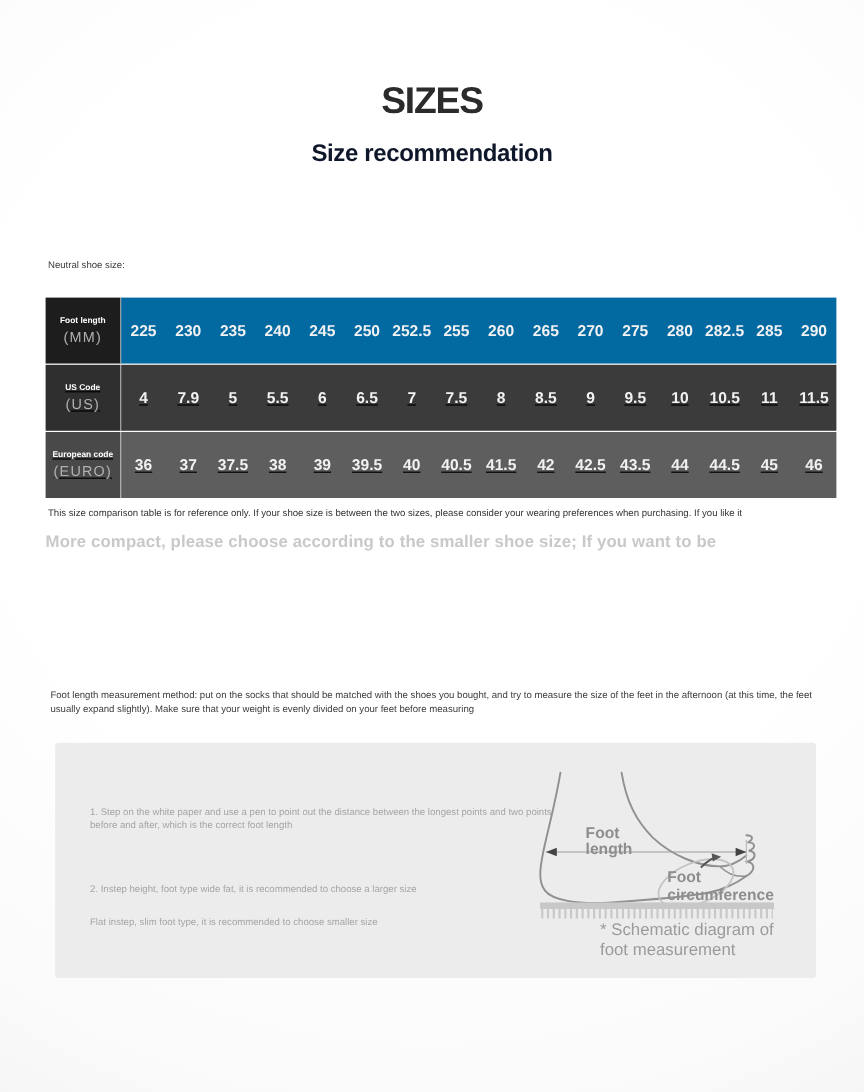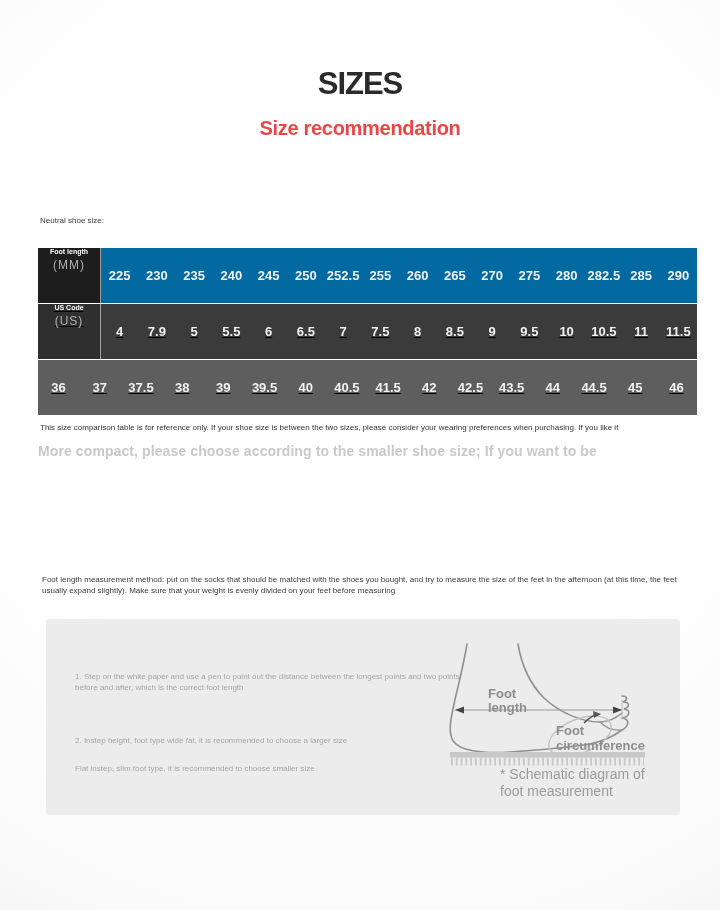--- a/index.html
+++ b/index.html
@@ -8,30 +8,30 @@
     font-family:"Liberation Sans","DejaVu Sans",sans-serif;
     background:radial-gradient(115% 85% at 50% 38%, #ffffff 45%, #fafafa 75%, #f1f1f1 100%);
   }
   .abs{position:absolute;}
   .page-title{
     top:66px;left:0;width:720px;text-align:center;
     font-size:31px;font-weight:bold;color:#2b2b2b;letter-spacing:-1px;
   }
   .page-subtitle{
     top:117px;left:0;width:720px;text-align:center;
-    font-size:20px;font-weight:bold;color:#ef4444;letter-spacing:-0.3px;
+    font-size:20px;font-weight:bold;color:#0f172a;letter-spacing:-0.3px;
   }
   .neutral-label{left:40px;top:216px;font-size:8px;color:#3c3c3c;}
   
   .size-table{left:38px;top:248px;width:659px;display:flex;flex-direction:column;}
   .trow{display:flex;height:55px;}
   .trow + .trow{border-top:1px solid rgba(255,255,255,0.18);text-decoration:underline;}
   .tlabel{
     flex:0 0 62px;width:62px;display:flex;flex-direction:column;
-    align-items:center;justify-content:flex-start;
+    align-items:center;justify-content:center;
     border-right:1px solid rgba(255,255,255,0.55);
   }
   .tlabel-name{font-size:7px;font-weight:bold;color:#ffffff;white-space:nowrap;}
   .tlabel-unit{font-size:12px;color:#b0b0b0;letter-spacing:1px;margin-top:3px;}
   .tvals{flex:1;display:flex;}
   .tcell{flex:1;display:flex;align-items:center;justify-content:center;
     color:#f2f2f2;font-size:13px;font-weight:bold;white-space:nowrap;}
   
   .notice{left:40px;top:423px;width:660px;font-size:8px;color:#333333;}
   .highlight{left:38px;top:440px;width:640px;font-size:14px;font-weight:bold;
@@ -99,20 +99,24 @@
         <div class="tcell">8.5</div>
         <div class="tcell">9</div>
         <div class="tcell">9.5</div>
         <div class="tcell">10</div>
         <div class="tcell">10.5</div>
         <div class="tcell">11</div>
         <div class="tcell">11.5</div>
       </div>
     </div>
     <div class="trow">
+      <div class="tlabel" style="background: rgb(73, 73, 73);">
+        <span class="tlabel-name">European code</span>
+        <span class="tlabel-unit">(EURO)</span>
+      </div>
       <div class="tvals" style="background: rgb(94, 94, 94);">
         <div class="tcell">36</div>
         <div class="tcell">37</div>
         <div class="tcell">37.5</div>
         <div class="tcell">38</div>
         <div class="tcell">39</div>
         <div class="tcell">39.5</div>
         <div class="tcell">40</div>
         <div class="tcell">40.5</div>
         <div class="tcell">41.5</div>

